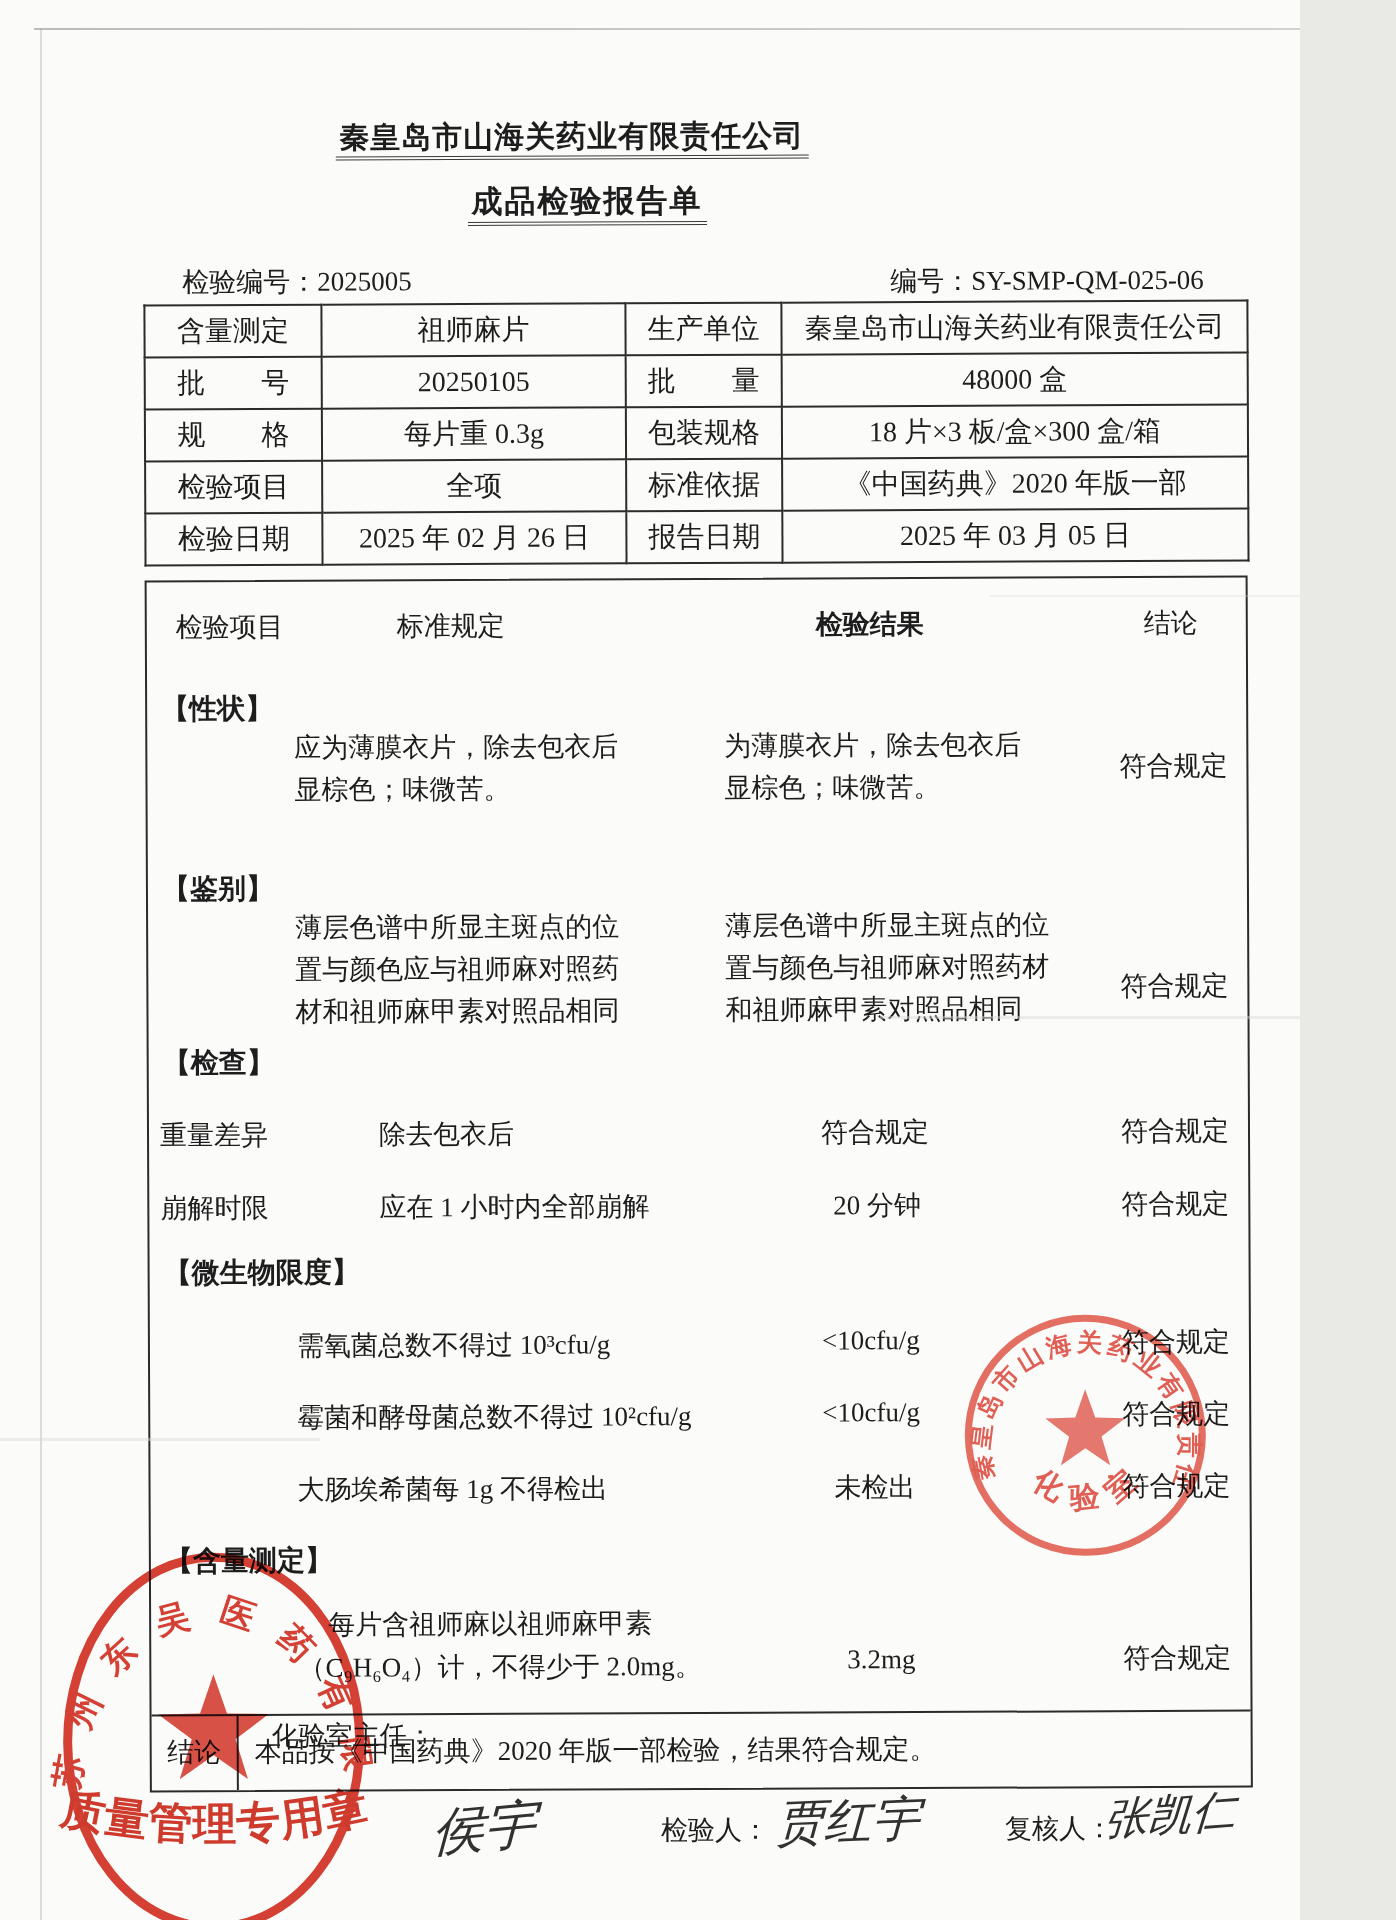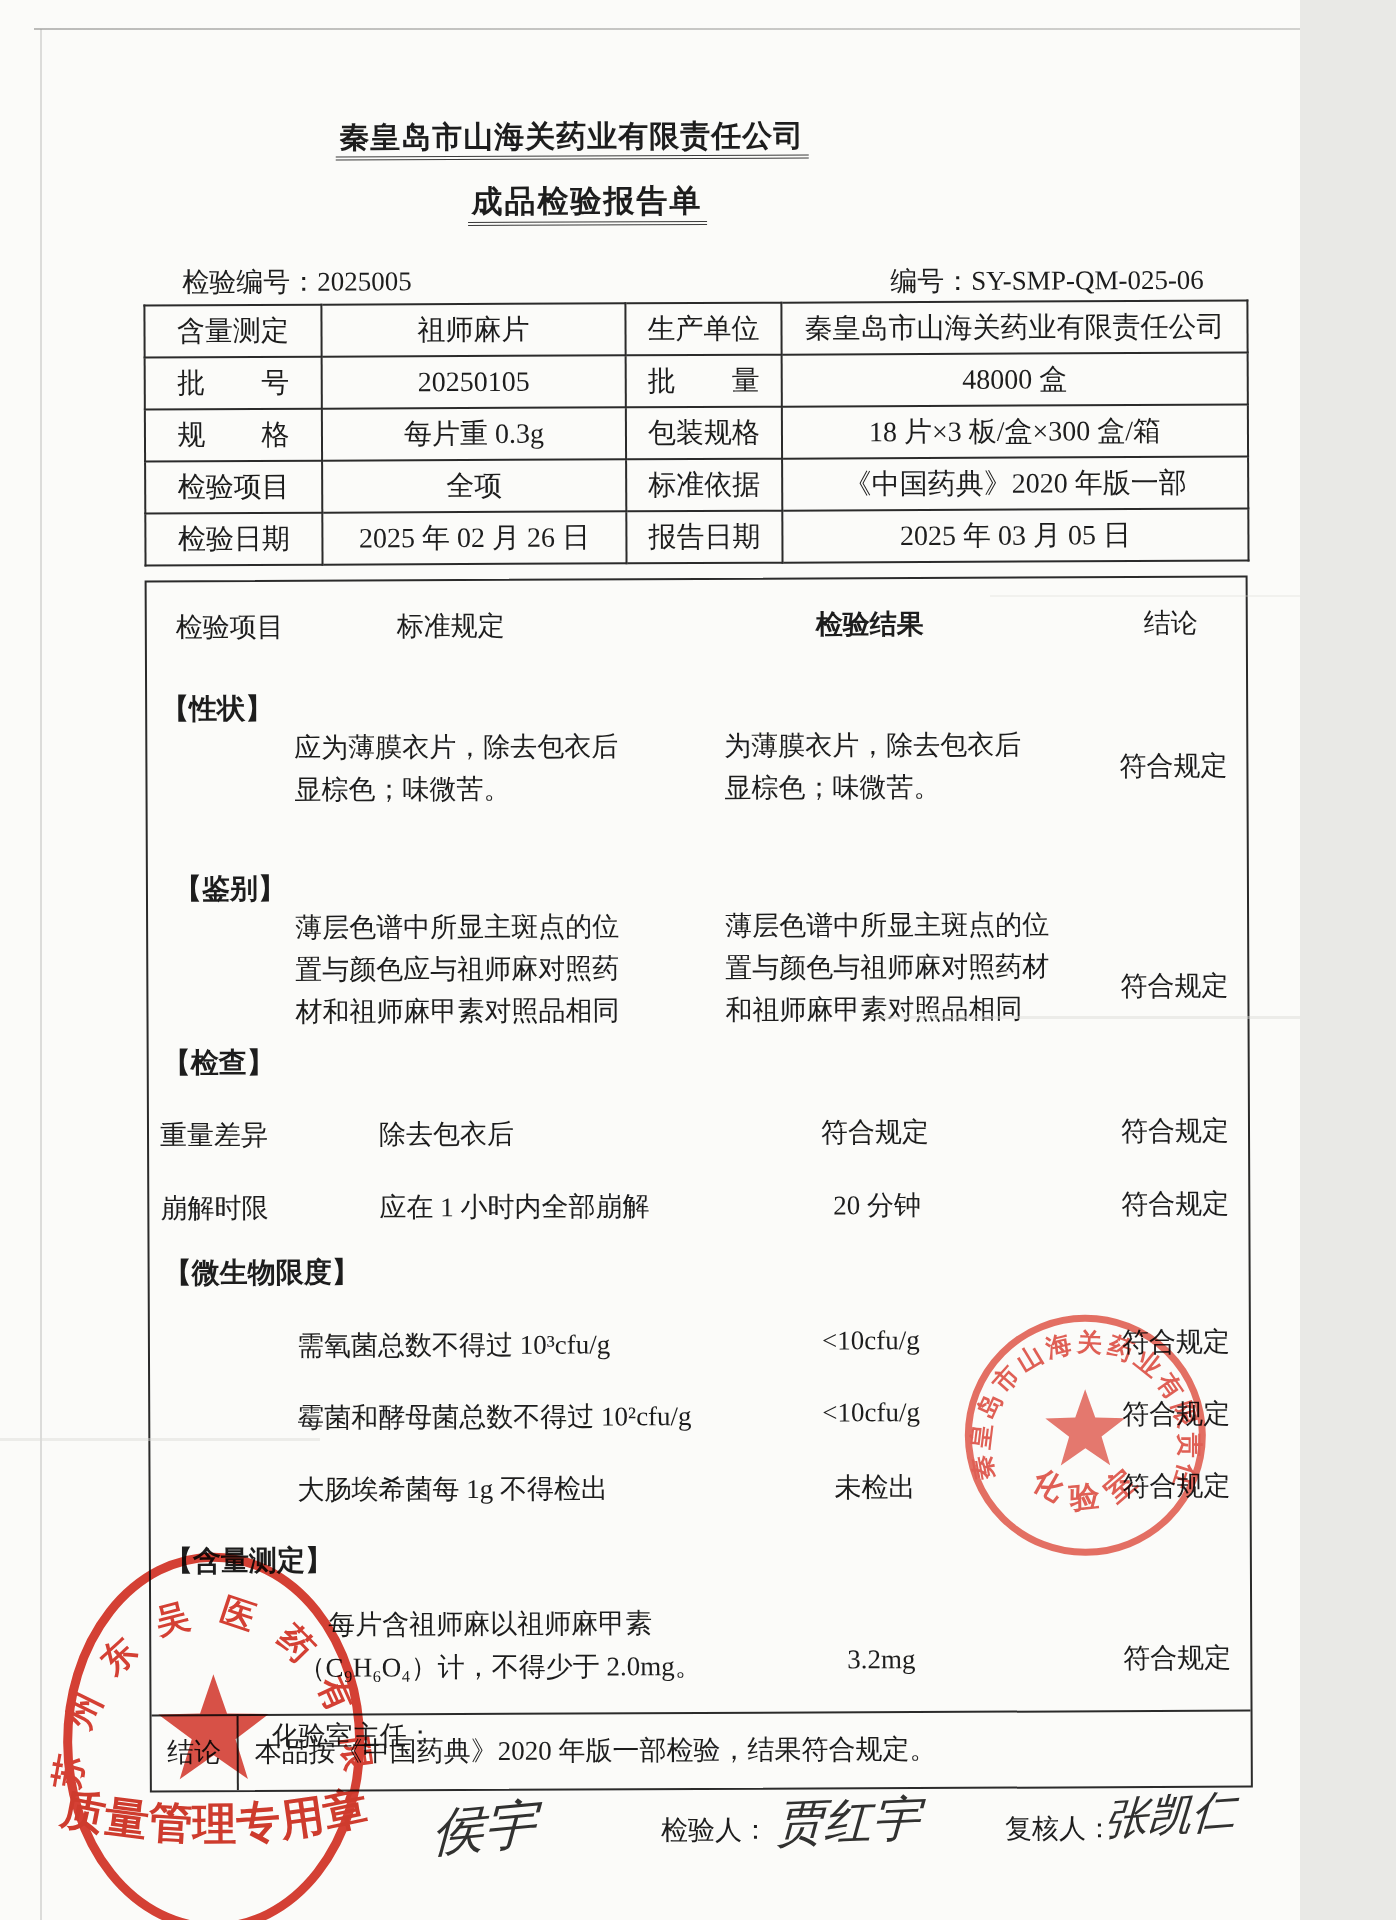--- a/index.html
+++ b/index.html
@@ -131,21 +131,21 @@
       <div class="abs" style="left:669px;top:27px;font-weight:bold;">检验结果</div>
       <div class="abs" style="left:997px;top:27px;">结论</div>
 
       <div class="abs sec-title" style="left:14px;top:108px;">【性状】</div>
       <div class="abs" style="left:147px;top:148px;">应为薄膜衣片，除去包衣后</div>
       <div class="abs" style="left:147px;top:190px;">显棕色；味微苦。</div>
       <div class="abs" style="left:577px;top:148px;">为薄膜衣片，除去包衣后</div>
       <div class="abs" style="left:577px;top:190px;">显棕色；味微苦。</div>
       <div class="abs" style="left:972px;top:170px;">符合规定</div>
 
-      <div class="abs sec-title" style="left:14px;top:288px;margin-left:12px;">【鉴别】</div>
+      <div class="abs sec-title" style="left:14px;top:288px;">【鉴别】</div>
       <div class="abs" style="left:147px;top:328px;">薄层色谱中所显主斑点的位</div>
       <div class="abs" style="left:147px;top:370px;">置与颜色应与祖师麻对照药</div>
       <div class="abs" style="left:147px;top:412px;">材和祖师麻甲素对照品相同</div>
       <div class="abs" style="left:577px;top:328px;">薄层色谱中所显主斑点的位</div>
       <div class="abs" style="left:577px;top:370px;">置与颜色与祖师麻对照药材</div>
       <div class="abs" style="left:577px;top:412px;">和祖师麻甲素对照品相同</div>
       <div class="abs" style="left:972px;top:390px;">符合规定</div>
 
       <div class="abs sec-title" style="left:14px;top:462px;">【检查】</div>
       <div class="abs" style="left:11px;top:535px;">重量差异</div>

